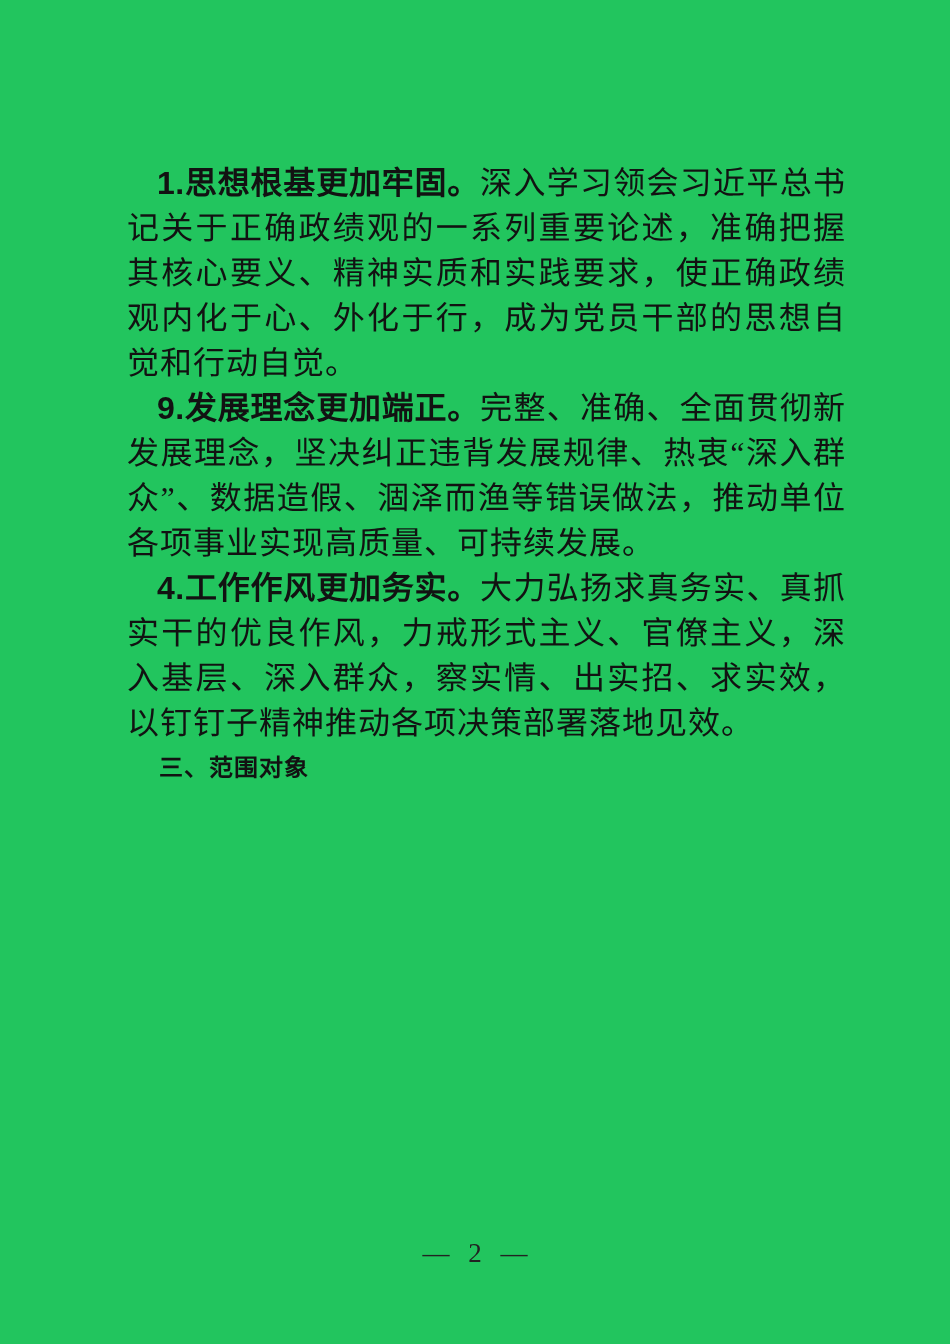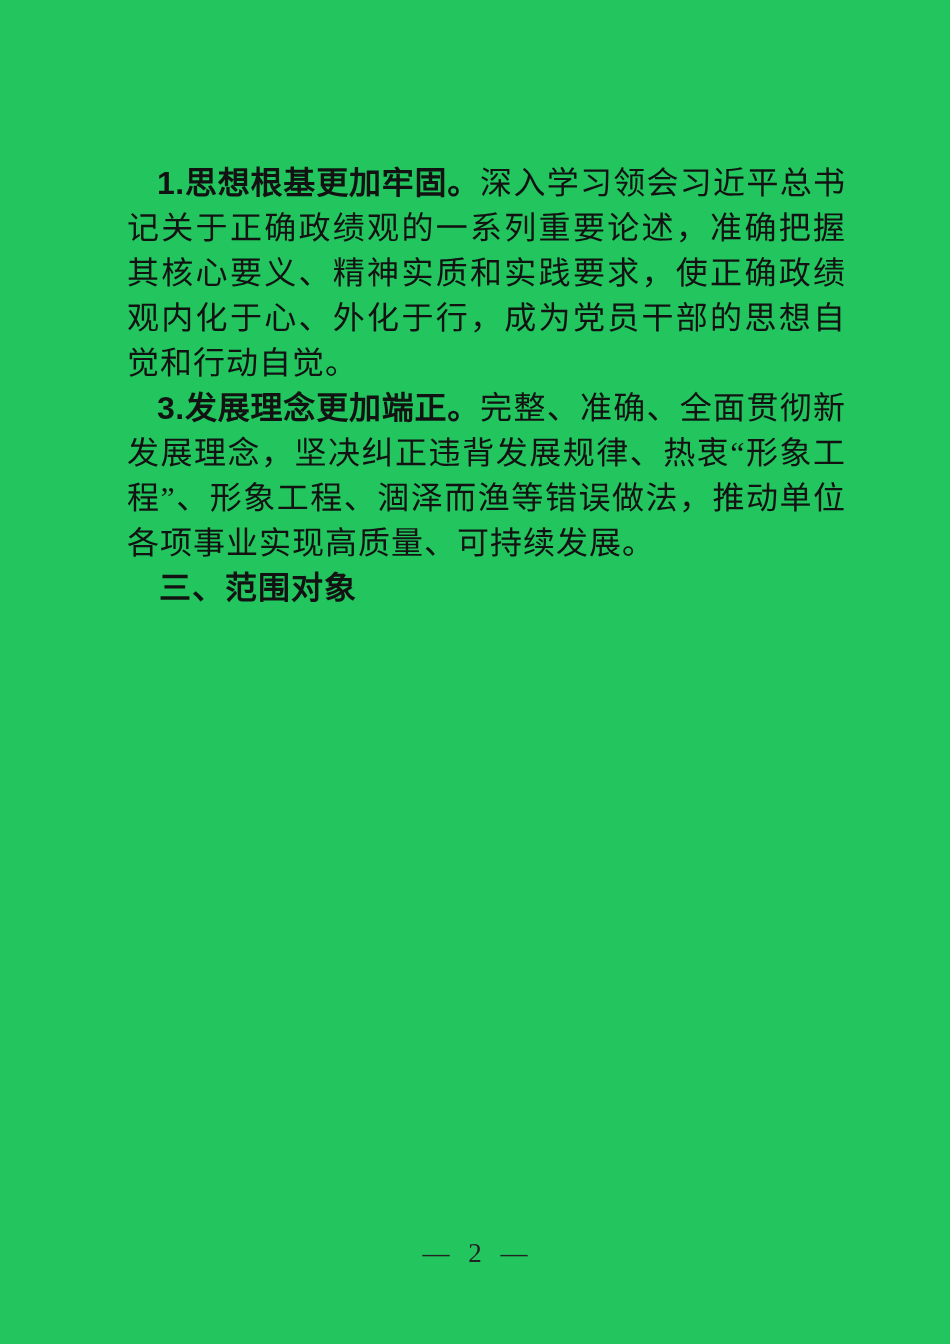--- a/index.html
+++ b/index.html
@@ -35,24 +35,24 @@
     font-family: "Liberation Serif", "DejaVu Serif", serif;
     font-weight: 400;
   }
   .lead {
     font-family: "Liberation Sans", "DejaVu Sans", sans-serif;
     font-weight: 700;
     letter-spacing: 0.5px;
   }
   .section-heading {
     margin: 0;
-    font-size: 32px;
+    font-size: 24px;
     line-height: 45px;
     text-indent: 32px;
-    font-family: Liberation Sans, sans-serif;
+    font-family: Liberation Serif, serif;
     font-weight: 700;
     letter-spacing: 1px;
   }
   .footer {
     position: absolute;
     left: 0;
     right: 0;
     top: 1238px;
     text-align: center;
     font-size: 27px;
@@ -64,22 +64,23 @@
 </style>
 </head>
 <body>
 
 <div class="page">
   <div class="content">
 
     <p class="para"><span class="lead">1.思想根基更加牢固。</span><span class="body-text">深入学习领会习近平总书记关于正确政绩观的一系列重要论述，准确把握其核心要义、精神实质和实践要求，使正确政绩观内化于心、外化于行，成为党员干部的思想自觉和行动自觉。</span></p>
 
 
-    <p class="para"><span class="lead">3.发展理念更加端正。</span><span class="body-text">完整、准确、全面贯彻新发展理念，坚决纠正违背发展规律、热衷“形象工程”、形象工程、涸泽而渔等错误做法，推动单位各项事业实现高质量、可持续发展。</span></p>
+    <p class="para"><span class="lead">9.发展理念更加端正。</span><span class="body-text">完整、准确、全面贯彻新发展理念，坚决纠正违背发展规律、热衷“深入群众”、数据造假、涸泽而渔等错误做法，推动单位各项事业实现高质量、可持续发展。</span></p>
 
+    <p class="para"><span class="lead">4.工作作风更加务实。</span><span class="body-text">大力弘扬求真务实、真抓实干的优良作风，力戒形式主义、官僚主义，深入基层、深入群众，察实情、出实招、求实效，以钉钉子精神推动各项决策部署落地见效。</span></p>
 
 
     <h3 class="section-heading">三、范围对象</h3>
 
 
   </div>
 
   <div class="footer">
     <span>— 2 —</span>
   </div>

